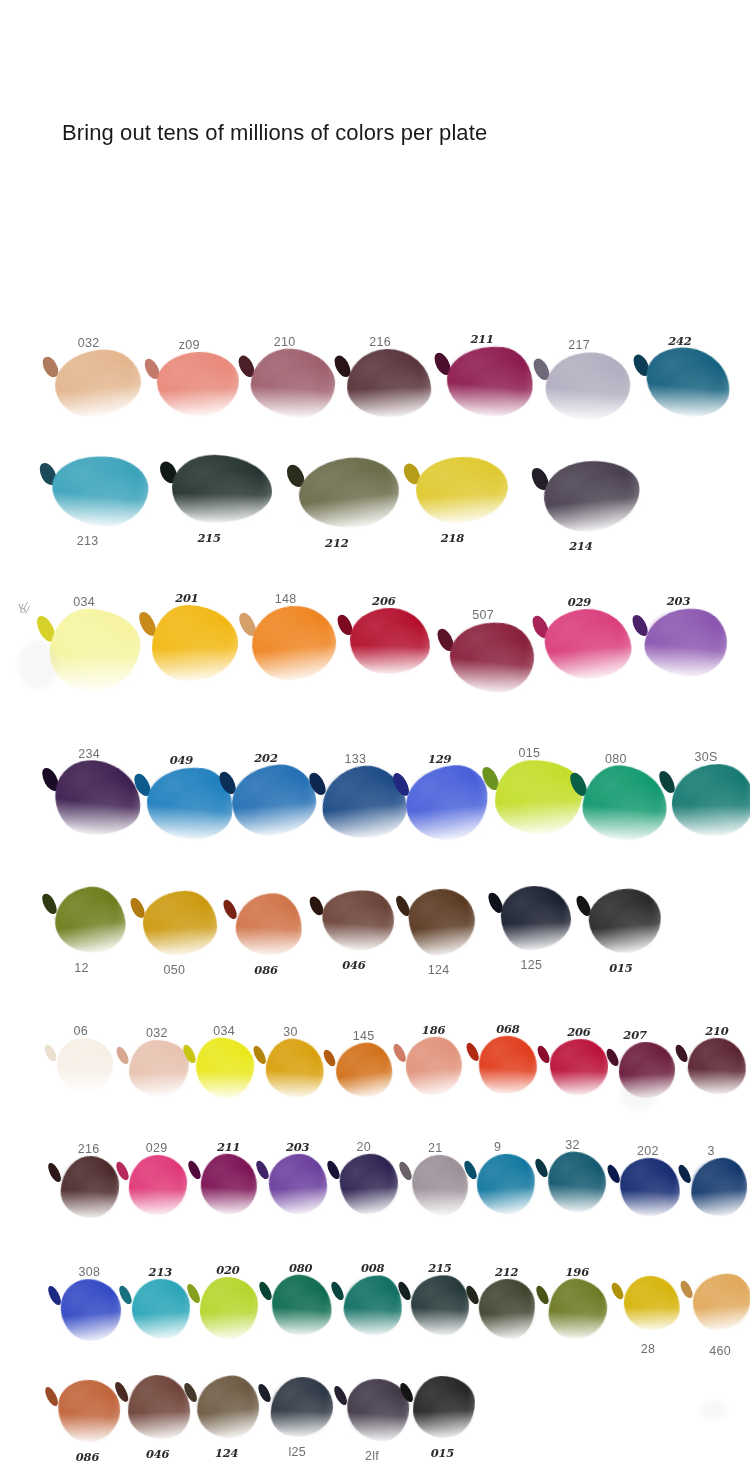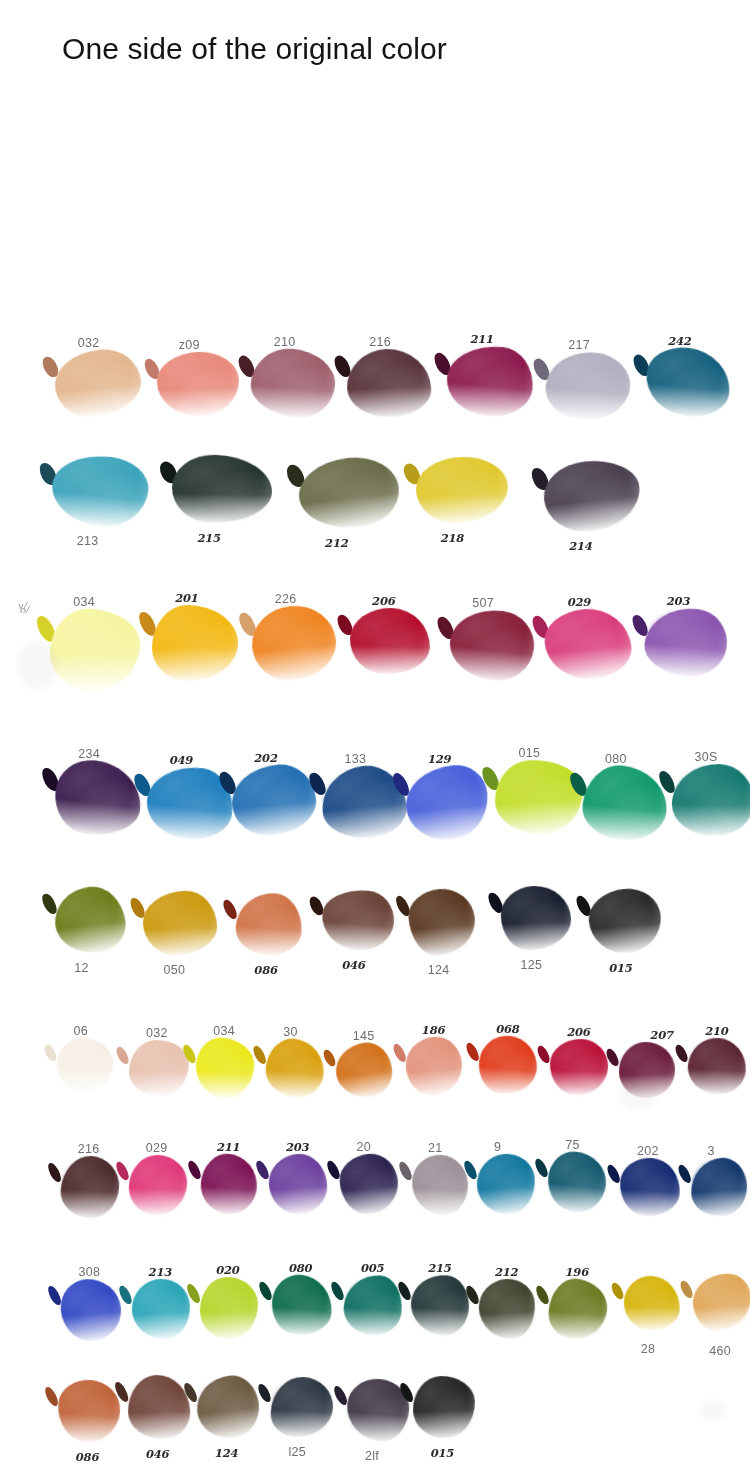--- a/index.html
+++ b/index.html
@@ -94,22 +94,22 @@
     opacity:.10;
     background:#b9b9b9;
     filter:blur(2px);
   }
 </style>
 </head>
 <body>
 
 <div class="page">
 
-  <div class="heading-main">One side of the original color</div>
-
+
+  <div class="heading-sub">Bring out tens of millions of colors per plate</div>
 
   <div id="rows-host">
       <div class="row" style="top: 330px;">
         <div class="swatch" style="left: 42.7793px; top: 0px; width: 86px; height: 66px;">
           <div class="dab" style="width: 12.9px; height: 22.44px; left: 1px; top: 26.242px; background: rgb(176, 122, 94);"></div>
           <div class="blob" style="left: 12px; top: 20.242px; width: 86px; height: 66px; transform: rotate(-5.2deg); border-radius: 56% 44% 60% 40% / 51% 52% 48% 49%; background: radial-gradient(at 38% 34%, rgb(227, 182, 142) 0%, rgb(227, 182, 142) 58%, rgba(227, 182, 142, 0.8) 78%, rgba(227, 182, 142, 0.333) 100%);">
             <div class="fade"></div>
           </div>
           <div class="code" style="left: 34.92px; top: 6.24203px;">032</div>
         </div>
@@ -206,30 +206,30 @@
           <div class="blob" style="left: 12px; top: 14.9853px; width: 86px; height: 76px; transform: rotate(-0.4deg); border-radius: 41% 59% 58% 42% / 57% 50% 50% 43%; background: radial-gradient(at 38% 34%, rgb(242, 184, 19) 0%, rgb(242, 184, 19) 58%, rgba(242, 184, 19, 0.8) 78%, rgba(242, 184, 19, 0.333) 100%);">
             <div class="fade"></div>
           </div>
           <div class="code hand" style="left: 34.92px; top: 0.985307px;">201</div>
         </div>
         <div class="swatch" style="left: 240.299px; top: 0px; width: 84px; height: 74px;">
           <div class="dab" style="width: 12.6px; height: 25.16px; left: 1px; top: 21.7266px; background: rgb(214, 160, 106);"></div>
           <div class="blob" style="left: 12px; top: 15.7266px; width: 84px; height: 74px; transform: rotate(-4.9deg); border-radius: 50% 50% 56% 44% / 51% 51% 49% 49%; background: radial-gradient(at 38% 34%, rgb(239, 133, 34) 0%, rgb(239, 133, 34) 58%, rgba(239, 133, 34, 0.8) 78%, rgba(239, 133, 34, 0.333) 100%);">
             <div class="fade"></div>
           </div>
-          <div class="code" style="left: 34.48px; top: 1.72664px;">226</div>
+          <div class="code" style="left: 34.48px; top: 1.72664px;">148</div>
         </div>
         <div class="swatch" style="left: 338.493px; top: 0px; width: 80px; height: 66px;">
           <div class="dab" style="width: 12px; height: 22.44px; left: 1px; top: 23.7691px; background: rgb(124, 10, 32);"></div>
           <div class="blob" style="left: 12px; top: 17.7691px; width: 80px; height: 66px; transform: rotate(2deg); border-radius: 51% 49% 57% 43% / 48% 58% 42% 52%; background: radial-gradient(at 38% 34%, rgb(180, 15, 45) 0%, rgb(180, 15, 45) 58%, rgba(180, 15, 45, 0.8) 78%, rgba(180, 15, 45, 0.333) 100%);">
             <div class="fade"></div>
           </div>
           <div class="code hand" style="left: 33.6px; top: 3.76911px;">206</div>
         </div>
-        <div class="swatch" style="left: 437.854px; top: 0px; width: 84px; height: 70px;">
+        <div class="swatch" style="left: 437.854px; top: 12px; width: 84px; height: 70px;">
           <div class="dab" style="width: 12.6px; height: 23.8px; left: 1px; top: 26.156px; background: rgb(92, 21, 39);"></div>
           <div class="blob" style="left: 12px; top: 20.156px; width: 84px; height: 70px; transform: rotate(6.5deg); border-radius: 58% 42% 44% 56% / 51% 49%; background: radial-gradient(at 38% 34%, rgb(137, 32, 60) 0%, rgb(137, 32, 60) 58%, rgba(137, 32, 60, 0.8) 78%, rgba(137, 32, 60, 0.333) 100%);">
             <div class="fade"></div>
           </div>
           <div class="code" style="left: 34.48px; top: 6.15599px;">507</div>
         </div>
         <div class="swatch" style="left: 532.839px; top: 0px; width: 86px; height: 70px;">
           <div class="dab" style="width: 12.9px; height: 23.8px; left: 1px; top: 24.9494px; background: rgb(166, 36, 87);"></div>
           <div class="blob" style="left: 12px; top: 18.9494px; width: 86px; height: 70px; transform: rotate(-4.7deg); border-radius: 49% 51% 47% 53% / 42% 60% 40% 58%; background: radial-gradient(at 38% 34%, rgb(218, 61, 124) 0%, rgb(218, 61, 124) 58%, rgba(218, 61, 124, 0.8) 78%, rgba(218, 61, 124, 0.333) 100%);">
             <div class="fade"></div>
@@ -408,21 +408,21 @@
           <div class="blob" style="left: 12px; top: 17.2989px; width: 58px; height: 56px; transform: rotate(2.2deg); border-radius: 53% 47% 55% 45% / 45% 48% 52% 55%; background: radial-gradient(at 38% 34%, rgb(187, 18, 57) 0%, rgb(187, 18, 57) 58%, rgba(187, 18, 57, 0.8) 78%, rgba(187, 18, 57, 0.333) 100%);">
             <div class="fade"></div>
           </div>
           <div class="code hand" style="left: 28.76px; top: 3.29891px;">206</div>
         </div>
         <div class="swatch" style="left: 607.366px; top: 0px; width: 56px; height: 56px;">
           <div class="dab" style="width: 9px; height: 19.04px; left: 1px; top: 25.7367px; background: rgb(73, 18, 42);"></div>
           <div class="blob" style="left: 12px; top: 19.7367px; width: 56px; height: 56px; transform: rotate(-1.6deg); border-radius: 48% 52% 52% 48% / 53% 50% 50% 47%; background: radial-gradient(at 38% 34%, rgb(107, 28, 60) 0%, rgb(107, 28, 60) 58%, rgba(107, 28, 60, 0.8) 78%, rgba(107, 28, 60, 0.333) 100%);">
             <div class="fade"></div>
           </div>
-          <div class="code hand" style="left: 43px; top: 5.73671px;">207</div>
+          <div class="code hand" style="left: 16px; top: 5.73671px;">207</div>
         </div>
         <div class="swatch" style="left: 676.376px; top: 0px; width: 58px; height: 56px;">
           <div class="dab" style="width: 9px; height: 19.04px; left: 1px; top: 21.5026px; background: rgb(60, 22, 32);"></div>
           <div class="blob" style="left: 12px; top: 15.5026px; width: 58px; height: 56px; transform: rotate(3.9deg); border-radius: 50% 50% 48% 52% / 54% 56% 44% 46%; background: radial-gradient(at 38% 34%, rgb(90, 36, 48) 0%, rgb(90, 36, 48) 58%, rgba(90, 36, 48, 0.8) 78%, rgba(90, 36, 48, 0.333) 100%);">
             <div class="fade"></div>
           </div>
           <div class="code hand" style="left: 28.76px; top: 1.50264px;">210</div>
         </div>
       </div>
       <div class="row" style="top: 1137px;">
@@ -473,21 +473,21 @@
           <div class="blob" style="left: 12px; top: 17.3511px; width: 58px; height: 60px; transform: rotate(-3.6deg); border-radius: 51% 49% 46% 54% / 51% 43% 57% 49%; background: radial-gradient(at 38% 34%, rgb(19, 120, 160) 0%, rgb(19, 120, 160) 58%, rgba(19, 120, 160, 0.8) 78%, rgba(19, 120, 160, 0.333) 100%);">
             <div class="fade"></div>
           </div>
           <div class="code" style="left: 28.76px; top: 3.35112px;">9</div>
         </div>
         <div class="swatch" style="left: 536.48px; top: 0px; width: 58px; height: 60px;">
           <div class="dab" style="width: 9px; height: 20.4px; left: 1px; top: 20.6089px; background: rgb(11, 56, 71);"></div>
           <div class="blob" style="left: 12px; top: 14.6089px; width: 58px; height: 60px; transform: rotate(5.7deg); border-radius: 43% 57% 50% 50% / 46% 50% 50% 54%; background: radial-gradient(at 38% 34%, rgb(19, 89, 111) 0%, rgb(19, 89, 111) 58%, rgba(19, 89, 111, 0.8) 78%, rgba(19, 89, 111, 0.333) 100%);">
             <div class="fade"></div>
           </div>
-          <div class="code" style="left: 28.76px; top: 0.608866px;">75</div>
+          <div class="code" style="left: 28.76px; top: 0.608866px;">32</div>
         </div>
         <div class="swatch" style="left: 607.718px; top: 0px; width: 60px; height: 58px;">
           <div class="dab" style="width: 9px; height: 19.72px; left: 1px; top: 27.2536px; background: rgb(11, 26, 77);"></div>
           <div class="blob" style="left: 12px; top: 21.2536px; width: 60px; height: 58px; transform: rotate(3.9deg); border-radius: 50% 50% 55% 45% / 44% 58% 42% 56%; background: radial-gradient(at 38% 34%, rgb(21, 42, 114) 0%, rgb(21, 42, 114) 58%, rgba(21, 42, 114, 0.8) 78%, rgba(21, 42, 114, 0.333) 100%);">
             <div class="fade"></div>
           </div>
           <div class="code" style="left: 29.2px; top: 7.25362px;">202</div>
         </div>
         <div class="swatch" style="left: 679.245px; top: 0px; width: 56px; height: 58px;">
           <div class="dab" style="width: 9px; height: 19.72px; left: 1px; top: 27.4607px; background: rgb(10, 35, 73);"></div>
@@ -524,21 +524,21 @@
           <div class="blob" style="left: 12px; top: 17.1664px; width: 60px; height: 60px; transform: rotate(5.1deg); border-radius: 44% 56% 58% 42% / 47% 60% 40% 53%; background: radial-gradient(at 38% 34%, rgb(12, 107, 78) 0%, rgb(12, 107, 78) 58%, rgba(12, 107, 78, 0.8) 78%, rgba(12, 107, 78, 0.333) 100%);">
             <div class="fade"></div>
           </div>
           <div class="code hand" style="left: 29.2px; top: 3.16639px;">080</div>
         </div>
         <div class="swatch" style="left: 332.188px; top: 0px; width: 58px; height: 60px;">
           <div class="dab" style="width: 9px; height: 20.4px; left: 1px; top: 22.6939px; background: rgb(7, 68, 64);"></div>
           <div class="blob" style="left: 12px; top: 16.6939px; width: 58px; height: 60px; transform: rotate(4.3deg); border-radius: 60% 40% 49% 51% / 57% 58% 42% 43%; background: radial-gradient(at 38% 34%, rgb(15, 111, 98) 0%, rgb(15, 111, 98) 58%, rgba(15, 111, 98, 0.8) 78%, rgba(15, 111, 98, 0.333) 100%);">
             <div class="fade"></div>
           </div>
-          <div class="code hand" style="left: 28.76px; top: 2.69389px;">005</div>
+          <div class="code hand" style="left: 28.76px; top: 2.69389px;">008</div>
         </div>
         <div class="swatch" style="left: 399.458px; top: 0px; width: 58px; height: 60px;">
           <div class="dab" style="width: 9px; height: 20.4px; left: 1px; top: 23.3239px; background: rgb(20, 31, 32);"></div>
           <div class="blob" style="left: 12px; top: 17.3239px; width: 58px; height: 60px; transform: rotate(4.1deg); border-radius: 58% 42% 40% 60% / 49% 52% 48% 51%; background: radial-gradient(at 38% 34%, rgb(38, 57, 58) 0%, rgb(38, 57, 58) 58%, rgba(38, 57, 58, 0.8) 78%, rgba(38, 57, 58, 0.333) 100%);">
             <div class="fade"></div>
           </div>
           <div class="code hand" style="left: 28.76px; top: 3.32392px;">215</div>
         </div>
         <div class="swatch" style="left: 466.595px; top: 0px; width: 56px; height: 60px;">
           <div class="dab" style="width: 9px; height: 20.4px; left: 1px; top: 26.5713px; background: rgb(35, 38, 26);"></div>

